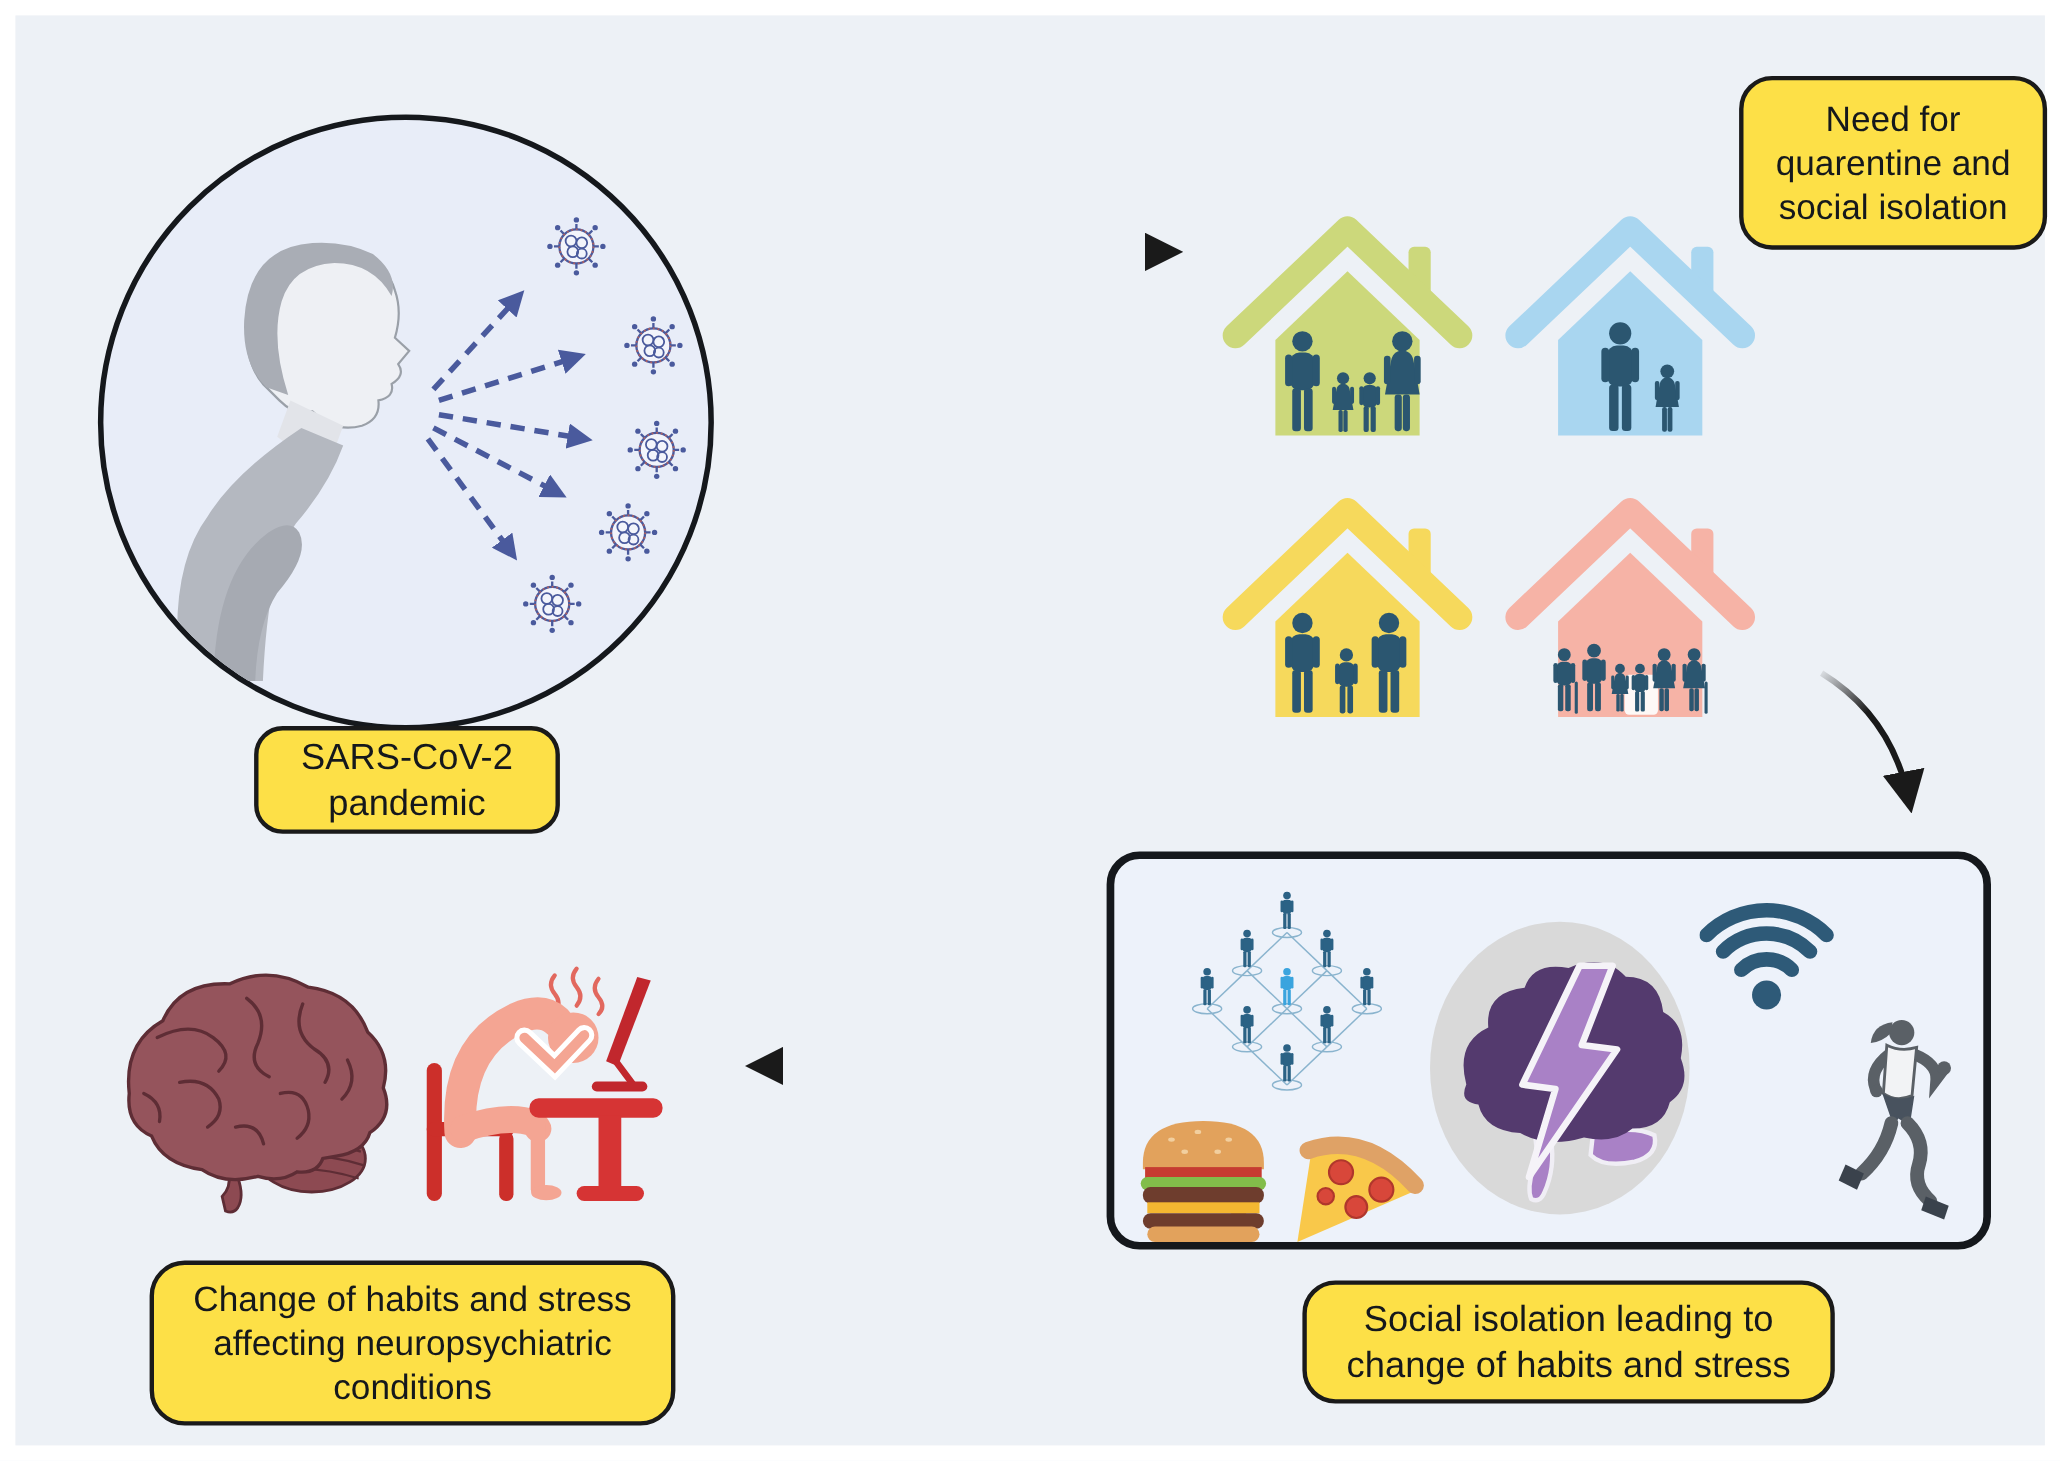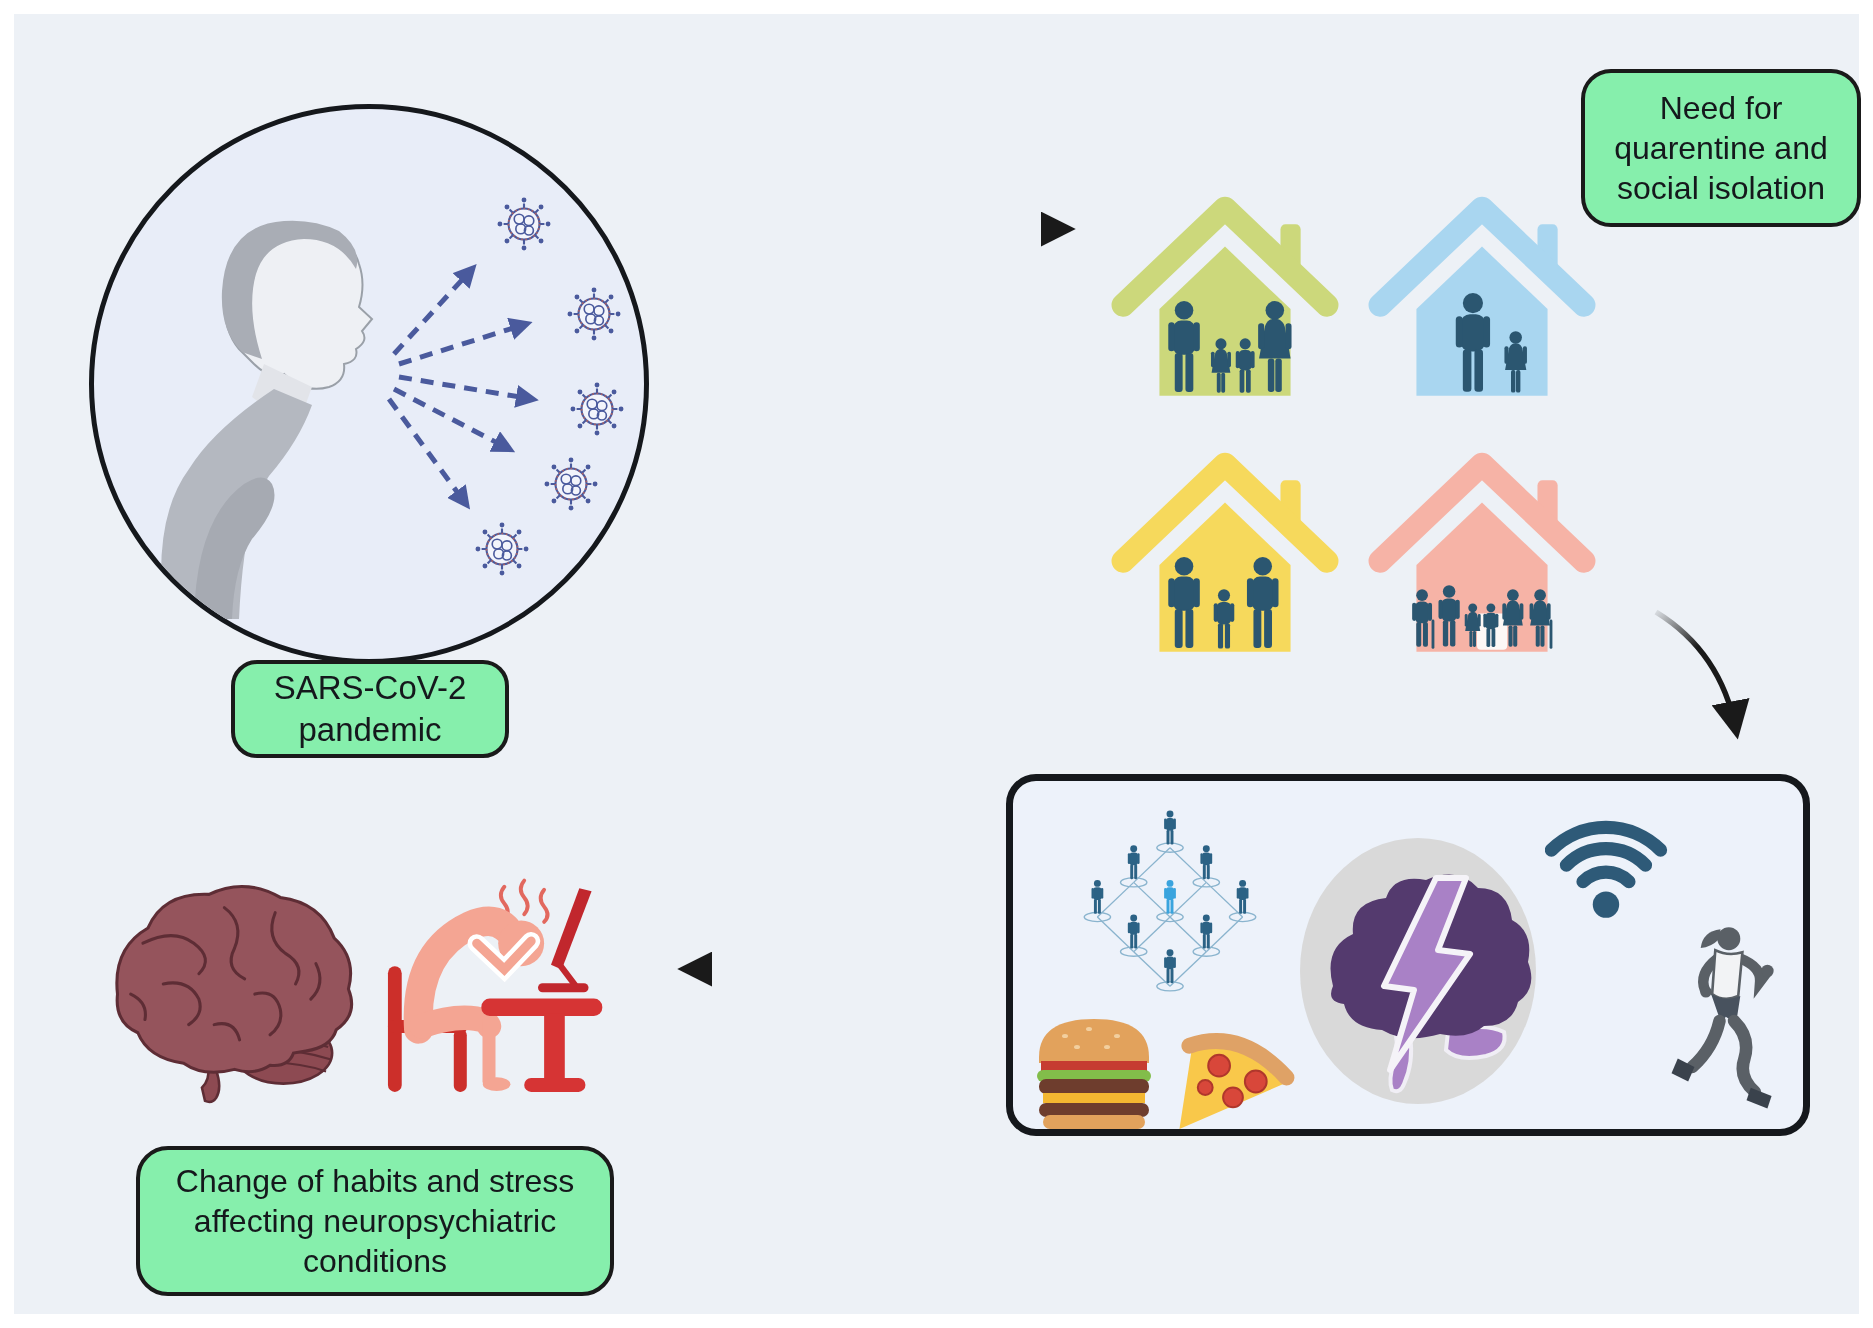--- a/index.html
+++ b/index.html
@@ -4,21 +4,21 @@
 <style>
   html,body{margin:0;padding:0;}
   body{
     width:1873px;height:1328px;position:relative;overflow:hidden;
     background:var(--page-bg,#fff);
     font-family:"Liberation Sans",sans-serif;
   }
   .canvas{position:absolute;left:14px;top:14px;width:1845px;height:1300px;background:var(--canvas-bg,#edf1f6);}
   .abs{position:absolute;}
   .label-box{
-    position:absolute;background:#86efac;border:4px solid var(--outline-black,#1a1a1a);
+    position:absolute;background:#fde047;border:4px solid var(--outline-black,#1a1a1a);
     display:flex;align-items:center;justify-content:center;text-align:center;
     white-space:pre-line;color:#15181c;line-height:1.26;z-index:6;box-sizing:border-box;
     font-weight:400;
   }
   .lb-sars{left:217px;top:602px;width:278px;height:98px;font-size:33px;border-radius:26px;margin-top:44px;}
   .lb-quar{left:1567px;top:55px;width:280px;height:158px;font-size:32px;border-radius:30px;}
   .lb-isol{left:1170px;top:1150px;width:484px;height:112px;font-size:33px;border-radius:30px;}
   .lb-neuro{left:122px;top:1132px;width:478px;height:150px;font-size:32px;border-radius:32px;}
   .pandemic-circle{
     position:absolute;left:75px;top:90px;width:560px;height:560px;border-radius:50%;
@@ -304,20 +304,24 @@
       <path d="M28,20 Q80,2 126,52" fill="none" stroke="#dfa266" stroke-width="16" stroke-linecap="round"></path>
       <g fill="#d8473a" stroke="#b0372c" stroke-width="2">
         <circle cx="58" cy="40" r="11"></circle>
           <circle cx="95" cy="56" r="11"></circle>
         <circle cx="72" cy="72" r="10"></circle>
           <circle cx="44" cy="62" r="7.5"></circle>
       </g>
     </svg>
   </div>
 
+  <div class="label-box lb-isol">
+    <span>Social isolation leading to
+change of habits and stress</span>
+  </div>
 
   <svg class="abs" style="left:630px;top:930px;z-index:3" width="320" height="50" viewBox="0 0 320 50">
     <line x1="305" y1="25" x2="42" y2="25" stroke="url(#fadeL)" stroke-width="5" marker-end="url(#ah-black)"></line>
   </svg>
 
   <svg class="abs" style="left:88px;top:858px" width="265" height="234" viewBox="0 0 260 230">
     <path d="M112,195 Q118,212 112,222 Q108,228 101,225 L98,212 Q106,204 104,192 Z" fill="#8d4a52" stroke="var(--brain-maroon-dark)" stroke-width="2.5"></path>
     <ellipse cx="178" cy="178" rx="48" ry="30" fill="#8d4a52" stroke="var(--brain-maroon-dark)" stroke-width="2.5"></ellipse>
     <g stroke="var(--brain-maroon-dark)" stroke-width="2" fill="none">
       <path d="M140,168 Q178,158 222,172"></path>

